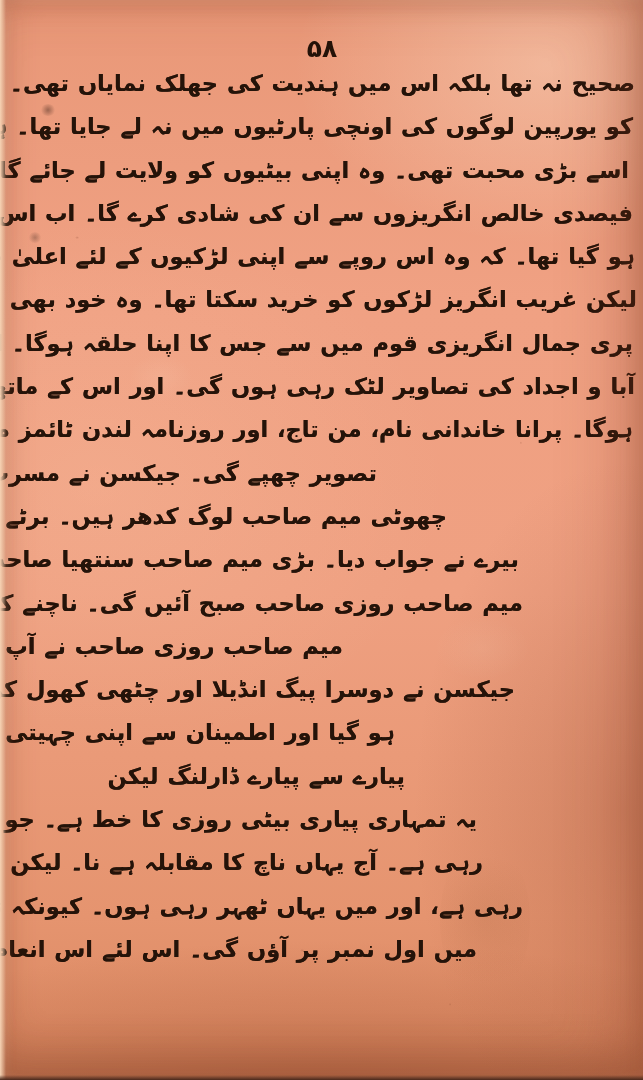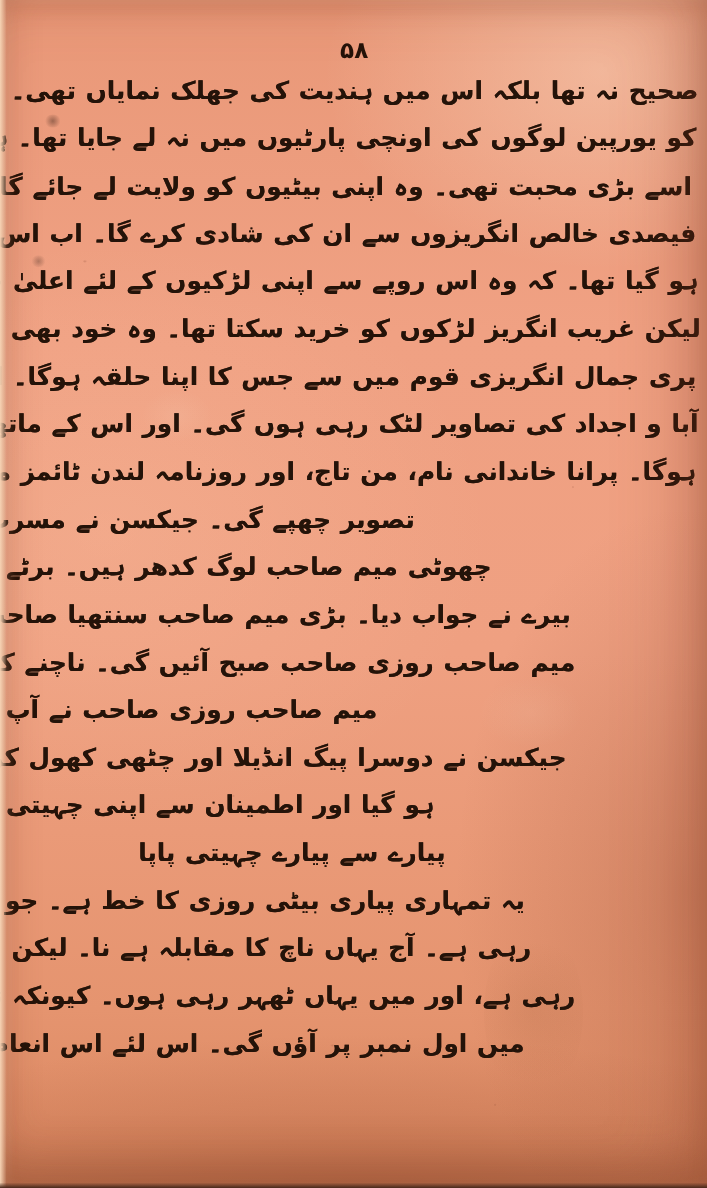--- a/index.html
+++ b/index.html
@@ -49,21 +49,21 @@
   }
   .stain-a{position:absolute;left:40px;top:104px;width:16px;height:12px;border-radius:50%;
     background:radial-gradient(circle, rgba(60,35,25,.45), rgba(60,35,25,0) 70%);}
   .stain-b{position:absolute;left:28px;top:232px;width:14px;height:11px;border-radius:50%;
     background:radial-gradient(circle, rgba(70,45,35,.35), rgba(70,45,35,0) 70%);}
   .stain-c{position:absolute;left:440px;top:840px;width:90px;height:160px;border-radius:50%;
     background:radial-gradient(circle, rgba(150,90,50,.12), rgba(150,90,50,0) 70%);}
 
   .page-number{
     position:absolute;top:34px;left:298px;width:48px;
-    color:#241309;font-size:21px;font-weight:bold;text-align:center;
+    color:#241309;font-size:25px;font-weight:bold;text-align:center;
   }
   .text-block{
     position:absolute;top:62px;left:0;width:643px;
     direction:rtl;
     color:#241309;
     font-size:22.5px;font-weight:bold;
     text-shadow:0 0 .6px rgba(36,19,9,.8);
   }
   .line{
     height:43.3px;line-height:43.3px;
@@ -115,21 +115,21 @@
       <div class="line">پری جمال انگریزی قوم میں سے جس کا اپنا حلقہ ہوگا۔ اور فیئر ہال میں اس کے</div>
       <div class="line">آبا و اجداد کی تصاویر لٹک رہی ہوں گی۔ اور اس کے ماتھے پہ موتیوں کا تاج</div>
       <div class="line">ہوگا۔ پرانا خاندانی نام، من تاج، اور روزنامہ لندن ٹائمز میں ان کی شادی کی</div>
       <div class="line">تصویر چھپے گی۔ جیکسن نے مسرت کا سانس لیا۔ اور بیرے سے پوچھا۔</div>
       <div class="line">چھوٹی میم صاحب لوگ کدھر ہیں۔ برٹے سے آئے کہ نہیں۔</div>
       <div class="line">بیرے نے جواب دیا۔ بڑی میم صاحب سنتھیا صاحب آ گئیں۔ چھوٹی</div>
       <div class="line">میم صاحب روزی صاحب صبح آئیں گی۔ ناچنے کا مقابلہ ہے۔ یہ چٹھی چھوٹی</div>
       <div class="line">میم صاحب روزی صاحب نے آپ کے واسطے دی ہے۔</div>
       <div class="line">جیکسن نے دوسرا پیگ انڈیلا اور چٹھی کھول کر دیوان پر دراز</div>
       <div class="line">ہو گیا اور اطمینان سے اپنی چہیتی بیٹی کا خط پڑھنے لگا۔</div>
-      <div class="line">پیارے سے پیارے چہیتی پاپا</div>
+      <div class="line">پیارے سے پیارے ڈارلنگ لیکن</div>
       <div class="line">یہ تمہاری پیاری بیٹی روزی کا خط ہے۔ جو وہ تمہیں برٹ سے لکھ</div>
       <div class="line">رہی ہے۔ آج یہاں ناچ کا مقابلہ ہے نا۔ لیکن سنتھیا جلد گھر لوٹ</div>
       <div class="line">رہی ہے، اور میں یہاں ٹھہر رہی ہوں۔ کیونکہ تمہیں معلوم ہے کہ</div>
       <div class="line">میں اول نمبر پر آؤں گی۔ اس لئے اس انعام کو بھی کیوں چھوڑ دوں</div>
     </div>
 
   <div class="vignette"></div>
   <div class="edge-left"></div>
   <div class="edge-bottom"></div>
 </div>

